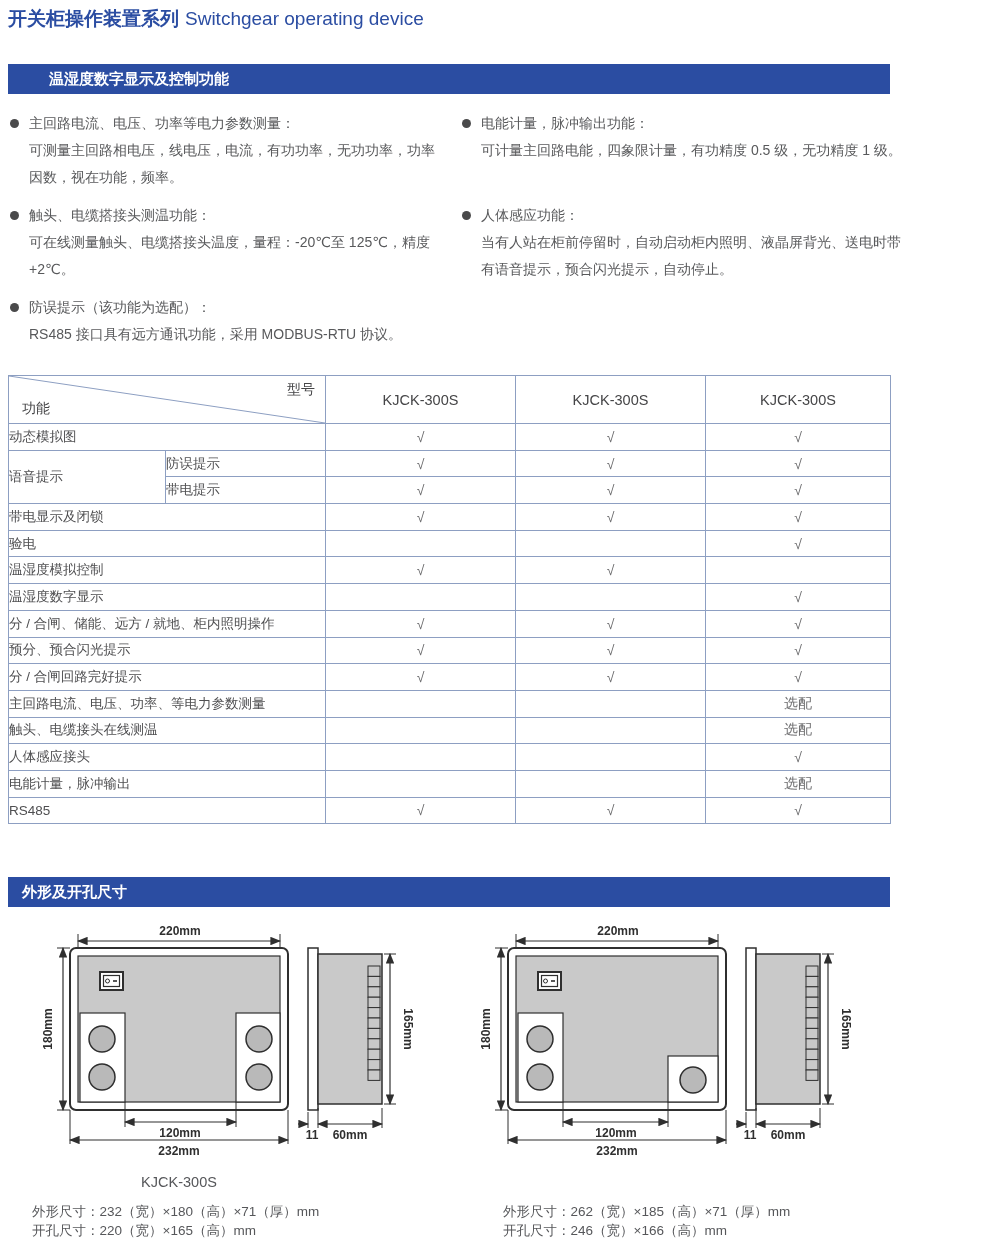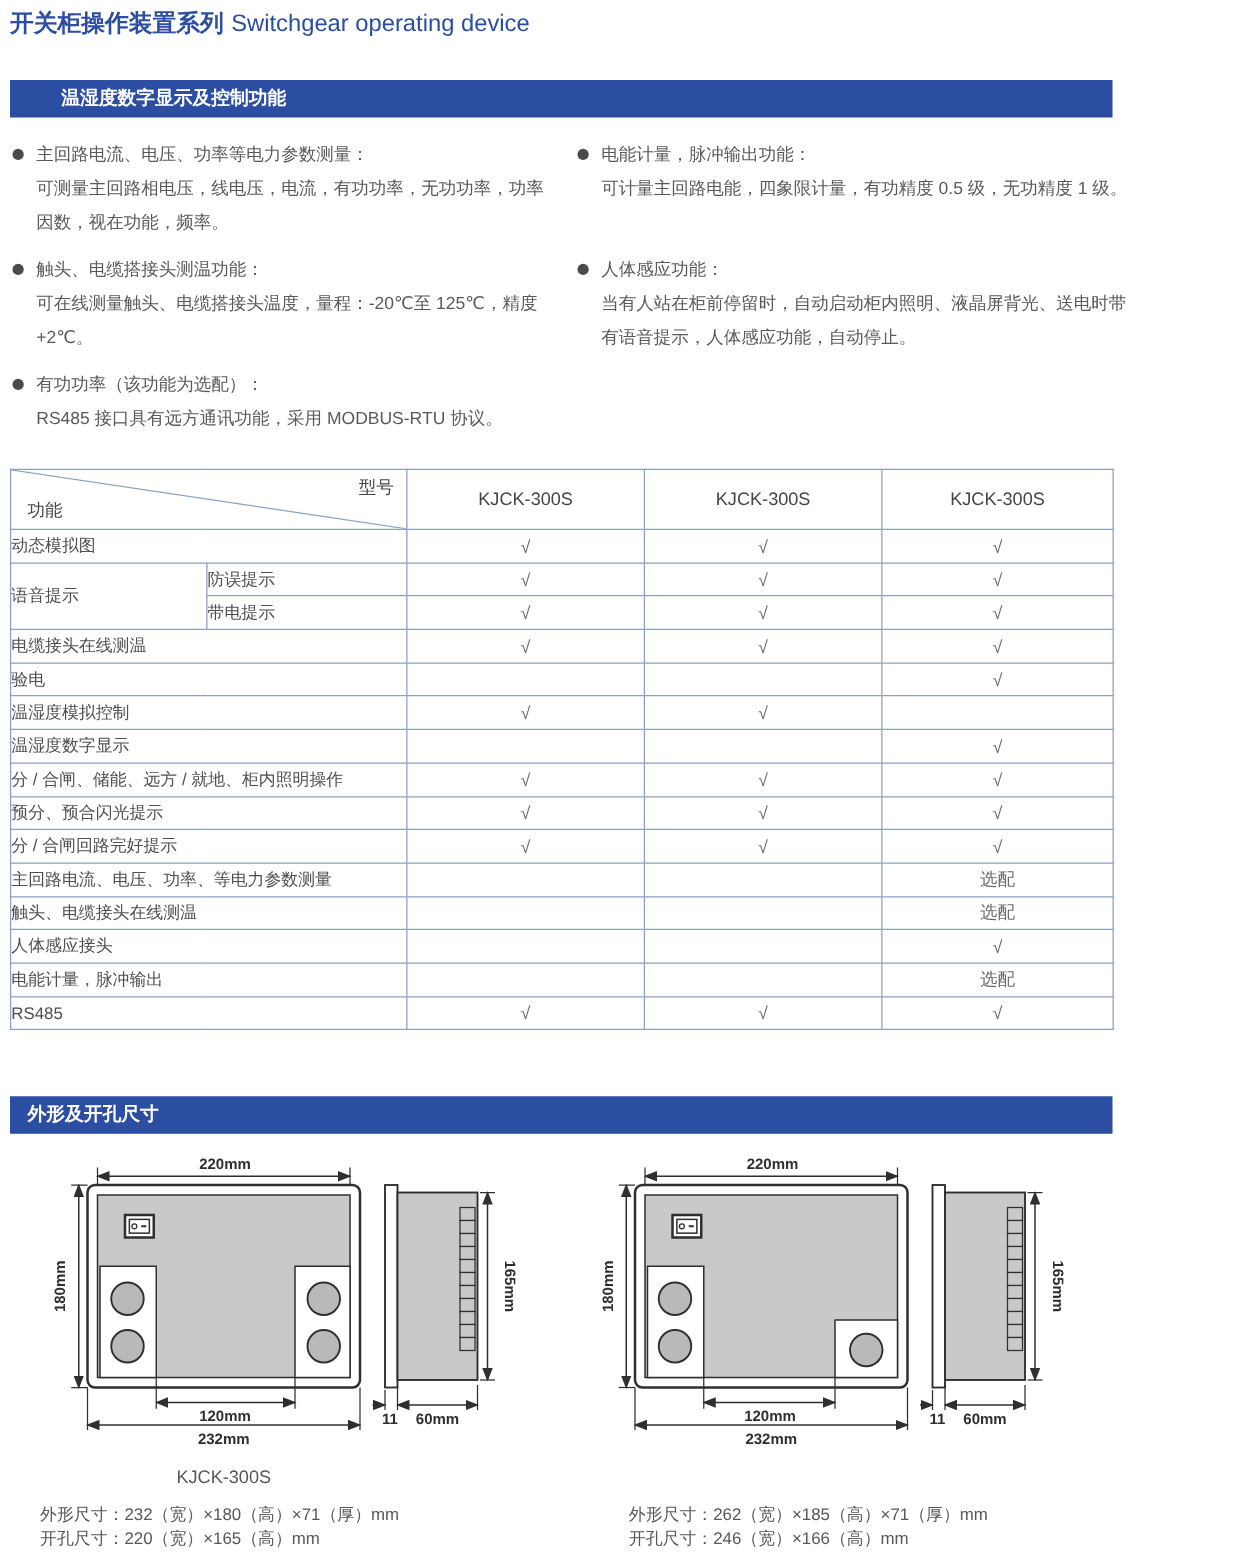--- a/index.html
+++ b/index.html
@@ -71,34 +71,34 @@
         <div class="ftxt"><span>主回路电流、电压、功率等电力参数测量：</span><br>
         <span>可测量主回路相电压，线电压，电流，有功功率，无功功率，功率因数，视在功能，频率。</span></div>
       </div>
       <div class="feature">
         <span class="dot"></span>
         <div class="ftxt"><span>触头、电缆搭接头测温功能：</span><br>
         <span>可在线测量触头、电缆搭接头温度，量程：-20℃至 125℃，精度 +2℃。</span></div>
       </div>
       <div class="feature">
         <span class="dot"></span>
-        <div class="ftxt"><span>有功功率（该功能为选配）：</span><br>
+        <div class="ftxt"><span>防误提示（该功能为选配）：</span><br>
         <span>RS485 接口具有远方通讯功能，采用 MODBUS-RTU 协议。</span></div>
       </div>
     </div>
     <div class="fcol right">
       <div class="feature gap-big">
         <span class="dot"></span>
         <div class="ftxt"><span>电能计量，脉冲输出功能：</span><br>
         <span>可计量主回路电能，四象限计量，有功精度 0.5 级，无功精度 1 级。</span></div>
       </div>
       <div class="feature">
         <span class="dot"></span>
         <div class="ftxt"><span>人体感应功能：</span><br>
-        <span>当有人站在柜前停留时，自动启动柜内照明、液晶屏背光、送电时带有语音提示，人体感应功能，自动停止。</span></div>
+        <span>当有人站在柜前停留时，自动启动柜内照明、液晶屏背光、送电时带有语音提示，预合闪光提示，自动停止。</span></div>
       </div>
     </div>
   </div>
 
   <table class="spec">
     <colgroup>
         <col style="width:157px">
         <col style="width:160px">
         <col style="width:190px">
         <col style="width:190px">
@@ -132,21 +132,21 @@
         <td class="chk">√</td>
         <td class="chk">√</td>
       </tr>
       <tr>
         <td class="lbl">带电提示</td>
         <td class="chk">√</td>
         <td class="chk">√</td>
         <td class="chk">√</td>
       </tr>
       <tr>
-        <td class="lbl" colspan="2">电缆接头在线测温</td>
+        <td class="lbl" colspan="2">带电显示及闭锁</td>
         <td class="chk">√</td>
         <td class="chk">√</td>
         <td class="chk">√</td>
       </tr>
       <tr>
         <td class="lbl" colspan="2">验电</td>
         <td class="chk"></td>
         <td class="chk"></td>
         <td class="chk">√</td>
       </tr>

